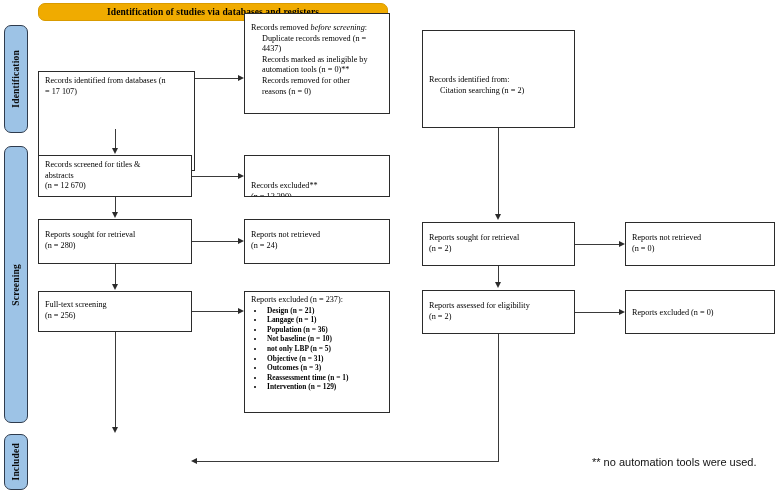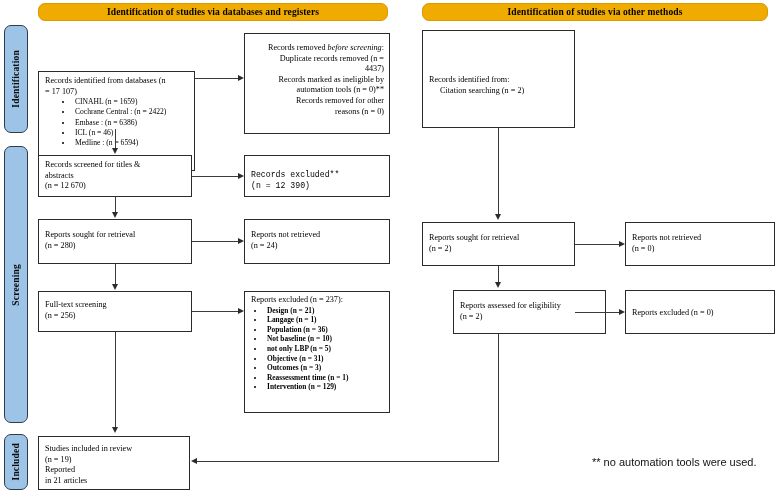--- a/index.html
+++ b/index.html
@@ -124,65 +124,55 @@
 </style>
 </head>
 <body>
 
 <div id="canvas">
 
   <div class="banner" style="left:38px; top:3px; width:350px; height:18px;">
     <span>Identification of studies via databases and registers</span>
   </div>
 
-  <div class="banner" style="left:422px; top:3px; width:346px; height:18px;">
-    <span>Identification of studies via other methods</span>
-  </div>
 
   <div class="phasebar" style="left:4px; top:25px; width:24px; height:108px;">
     <span>Identification</span>
   </div>
 
   <div class="phasebar" style="left:4px; top:146px; width:24px; height:277px;">
     <span>Screening</span>
   </div>
 
   <div class="phasebar" style="left:4px; top:434px; width:24px; height:56px;">
     <span>Included</span>
   </div>
 
   <div class="box thick" style="left:38px; top:29px; width:157px; height:100px;margin-top:42px;">
     <p>Records identified from databases (n</p>
     <p>= 17 107)</p>
-    <ul class="bullets">
-      <li>CINAHL (n = 1659)</li>
-      <li>Cochrane Central : (n = 2422)</li>
-      <li>Embase : (n = 6386)</li>
-      <li>ICL (n = 46)</li>
-      <li>Medline : (n = 6594)</li>
-    </ul>
-  </div>
-
-  <div class="box thick" style="left:244px; top:33px; width:146px; height:101px; padding-top:9px;text-align:right;">
+  </div>
+
+  <div class="box thick" style="left:244px; top:13px; width:146px; height:101px; padding-top:9px;">
     <p><span>Records removed </span><em>before screening</em><span>:</span></p>
     <p class="indent">Duplicate records removed  (n =</p>
     <p class="indent">4437)</p>
     <p class="indent">Records marked as ineligible by</p>
     <p class="indent">automation tools (n = 0)**</p>
     <p class="indent">Records removed for other</p>
     <p class="indent">reasons (n = 0)</p>
   </div>
 
   <div class="box thick" style="left:38px; top:155px; width:154px; height:42px;">
     <p>Records screened for titles &amp;</p>
     <p>abstracts</p>
     <p>(n = 12 670)</p>
   </div>
 
-  <div class="box thick" style="left:244px; top:155px; width:146px; height:42px; padding-top:14px;font-family:Liberation Mono, monospace;">
+  <div class="box thick" style="left:244px; top:155px; width:146px; height:42px; padding-top:25px;">
     <p>Records excluded**</p>
     <p>(n = 12 390)</p>
   </div>
 
   <div class="box thick" style="left:38px; top:219px; width:154px; height:45px; padding-top:10px;">
     <p>Reports sought for retrieval</p>
     <p>(n = 280)</p>
   </div>
 
   <div class="box thick" style="left:244px; top:219px; width:146px; height:45px; padding-top:10px;">
@@ -203,43 +193,37 @@
       <li>Population (n = 36)</li>
       <li>Not baseline (n = 10)</li>
       <li>not only LBP (n = 5)</li>
       <li>Objective (n = 31)</li>
       <li>Outcomes (n = 3)</li>
       <li>Reassessment time (n = 1)</li>
       <li>Intervention (n = 129)</li>
     </ul>
   </div>
 
-  <div class="box thick" style="left:38px; top:436px; width:152px; height:54px; padding-top:7px;">
-    <p>Studies included in review</p>
-    <p>(n = 19)</p>
-    <p>Reported</p>
-    <p>in 21 articles</p>
-  </div>
 
   <div class="box thick" style="left:422px; top:30px; width:153px; height:98px; padding-top:44px;">
     <p>Records identified from:</p>
     <p class="indent">Citation searching (n = 2)</p>
   </div>
 
   <div class="box thick" style="left:422px; top:222px; width:153px; height:44px; padding-top:10px;">
     <p>Reports sought for retrieval</p>
     <p>(n = 2)</p>
   </div>
 
   <div class="box thick" style="left:625px; top:222px; width:150px; height:44px; padding-top:10px;">
     <p>Reports not retrieved</p>
     <p>(n = 0)</p>
   </div>
 
-  <div class="box thick" style="left:422px; top:290px; width:153px; height:44px; padding-top:10px;margin-left:31px;">
+  <div class="box thick" style="left:422px; top:290px; width:153px; height:44px; padding-top:10px;">
     <p>Reports assessed for eligibility</p>
     <p>(n = 2)</p>
   </div>
 
   <div class="box thick" style="left:625px; top:290px; width:150px; height:44px; padding-top:17px;">
     <p>Reports excluded (n = 0)</p>
   </div>
 
   <div class="line-h" style="left:195px; top:78px; width:43px;"></div>
   <div class="arrow right" style="left:238px; top:74.5px;"></div>

